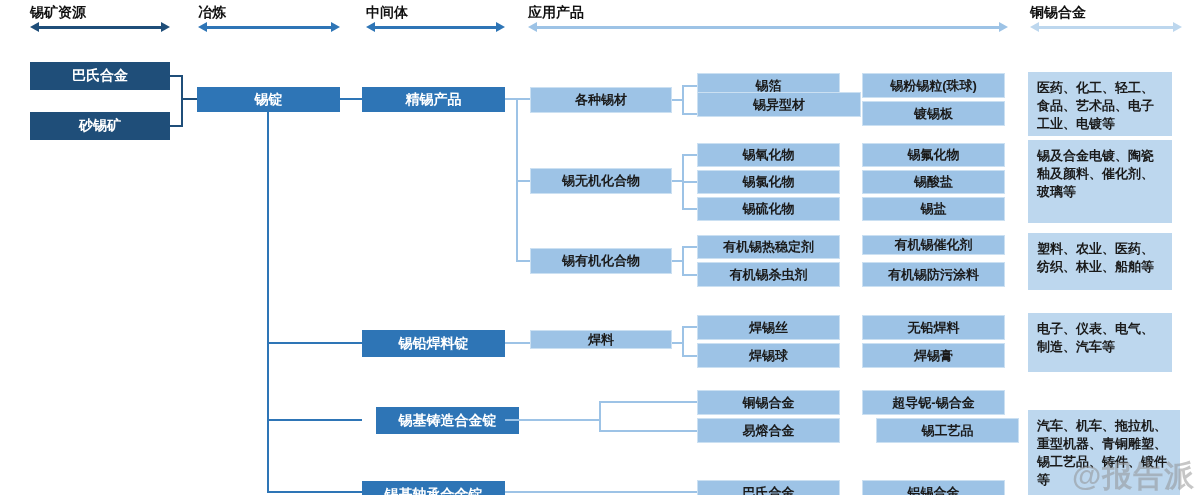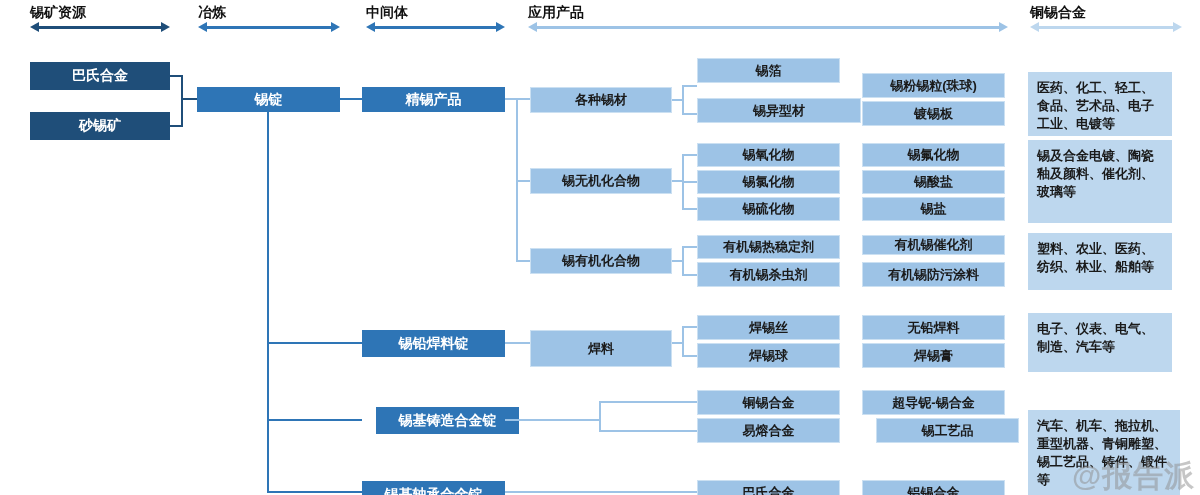--- a/index.html
+++ b/index.html
@@ -78,24 +78,24 @@
 <div class="box med" style="left:197px;top:87px;width:143px;height:25px">锡锭</div>
 
 <div class="box med" style="left:362px;top:87px;width:143px;height:25px">精锡产品</div>
 <div class="box med" style="left:362px;top:330px;width:143px;height:27px">锡铅焊料锭</div>
 <div class="box med" style="left:376px;top:407px;width:143px;height:27px">锡基铸造合金锭</div>
 <div class="box med" style="left:362px;top:481px;width:143px;height:27px">锡基轴承合金锭</div>
 
 <div class="box light" style="left:530px;top:87px;width:142px;height:26px">各种锡材</div>
 <div class="box light" style="left:530px;top:168px;width:142px;height:26px">锡无机化合物</div>
 <div class="box light" style="left:530px;top:248px;width:142px;height:26px">锡有机化合物</div>
-<div class="box light" style="left:530px;top:330px;width:142px;height:37px">焊料</div>
+<div class="box light" style="left:530px;top:330px;width:142px;height:19px">焊料</div>
 
-<div class="box light" style="left:697px;top:58px;width:143px;height:25px">锡箔</div>
-<div class="box light" style="left:697px;top:98px;width:164px;height:25px">锡异型材</div>
+<div class="box light" style="left:697px;top:73px;width:143px;height:25px">锡箔</div>
+<div class="box light" style="left:697px;top:92px;width:164px;height:25px">锡异型材</div>
 <div class="box light" style="left:697px;top:143px;width:143px;height:24px">锡氧化物</div>
 <div class="box light" style="left:697px;top:170px;width:143px;height:24px">锡氯化物</div>
 <div class="box light" style="left:697px;top:197px;width:143px;height:24px">锡硫化物</div>
 <div class="box light" style="left:697px;top:235px;width:143px;height:24px">有机锡热稳定剂</div>
 <div class="box light" style="left:697px;top:262px;width:143px;height:25px">有机锡杀虫剂</div>
 <div class="box light" style="left:697px;top:315px;width:143px;height:25px">焊锡丝</div>
 <div class="box light" style="left:697px;top:343px;width:143px;height:25px">焊锡球</div>
 <div class="box light" style="left:697px;top:390px;width:143px;height:25px">铜锡合金</div>
 <div class="box light" style="left:697px;top:418px;width:143px;height:25px">易熔合金</div>
 <div class="box light" style="left:697px;top:480px;width:143px;height:25px">巴氏合金</div>

